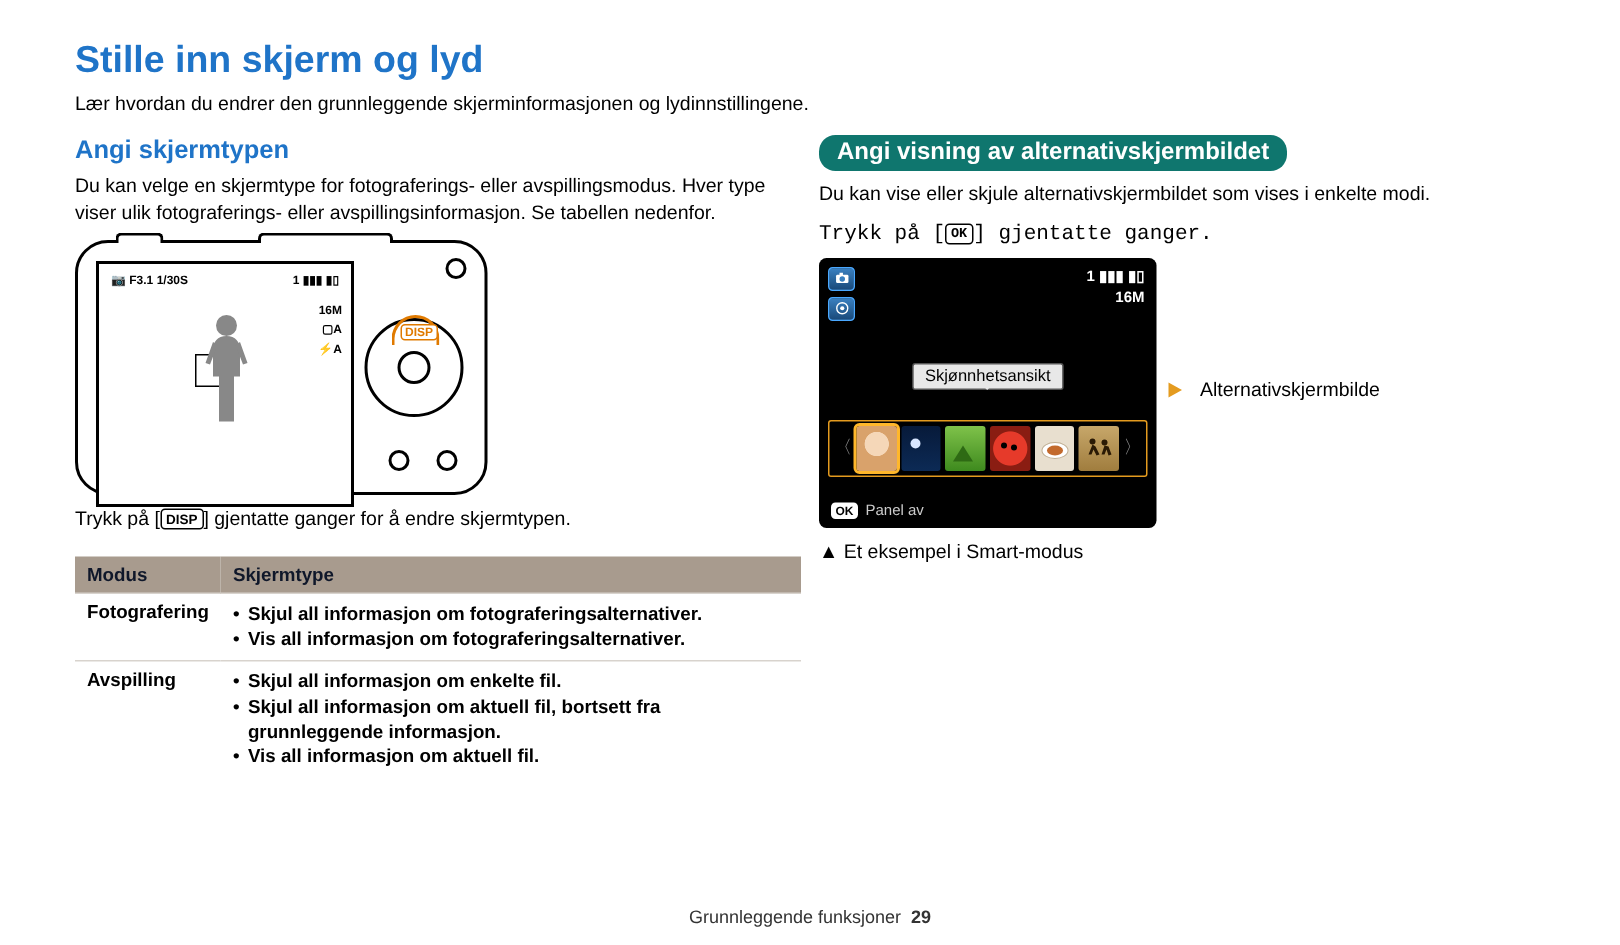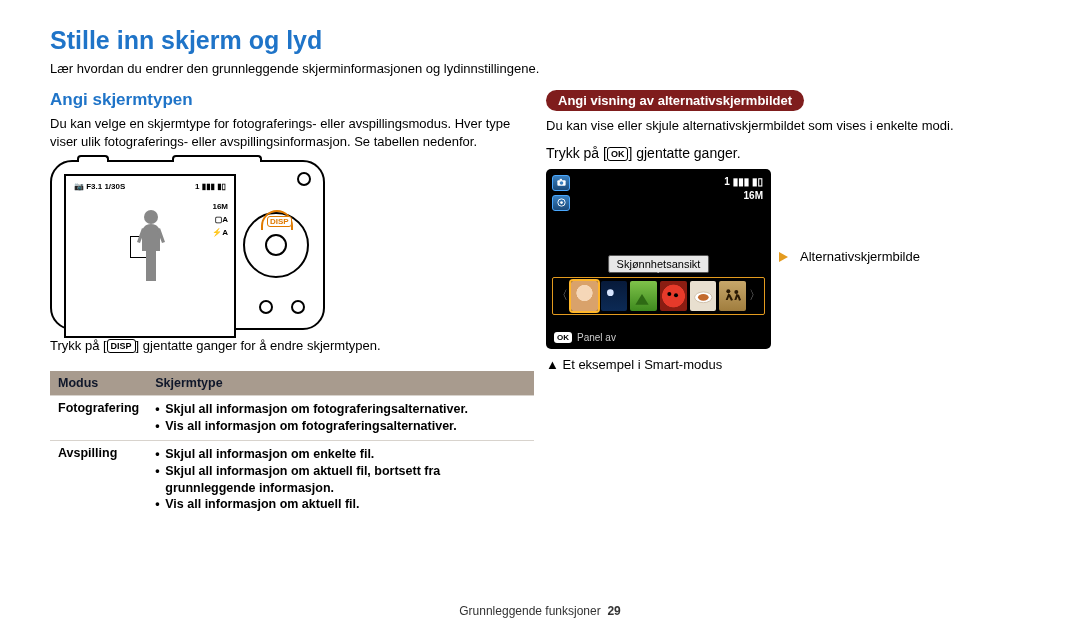--- a/index.html
+++ b/index.html
@@ -34,25 +34,25 @@
     background: #a89b8e; color: #0f172a; text-align: left; font-weight: bold;
     padding: 5px 8px;
   }
   td { padding: 5px 8px; vertical-align: top; border-top: 1px solid #d8d3cd; font-weight: bold; }
   td ul, .bullets { list-style: none; padding-left: 0; }
   td li, .bullets li { position: relative; padding-left: 10px; line-height: 1.35; }
   td li::before, .bullets li::before {
     content: "•"; position: absolute; left: 0;
   }
   .pill {
-    display: inline-block; background: #7f1d1d; color: #fff;
-    font-weight: bold; font-size: 13px; border-radius: 11px;
+    display: inline-block; background: #0f766e; color: #fff;
+    font-weight: bold; font-size: 16px; border-radius: 11px;
     padding: 3px 12px; margin-bottom: 6px;
   }
-  .instr2 { font-size: 14px; margin: 4px 0 4px; }
+  .instr2 { font-size: 14px; margin: 4px 0 4px; font-family: Liberation Mono, monospace; }
   .footer {
     position: absolute; bottom: 12px; left: 0; right: 0;
     text-align: center; font-size: 12px; color: #333;
   }
   .footer .pg { font-weight: bold; }
   
   .camera-shell {
     width: 275px; height: 170px; border: 2px solid #000; border-radius: 22px;
     position: relative; margin-bottom: 8px; background: #fff;
   }
@@ -113,21 +113,21 @@
     width: 18px; height: 16px; border-radius: 3px; border: 1px solid #4aa8ff;
     background: linear-gradient(#3a80c0,#1a4a7a); display: flex; align-items: center; justify-content: center;
   }
   .rs-chip svg { width: 11px; height: 11px; }
   .rs-top-right {
     position: absolute; top: 6px; right: 8px; color: #fff; font-size: 10px; font-weight: bold;
     text-align: right; line-height: 14px;
   }
   .rs-person { position: absolute; left: 96px; top: 22px; width: 40px; }
   .rs-label {
-    position: absolute; top: 86px; left: 50%; transform: translateX(-50%);
+    position: absolute; top: 70px; left: 50%; transform: translateX(-50%);
     background: #e8e8e8; color: #000; font-size: 11px; padding: 2px 8px;
     border-radius: 2px; border: 1px solid #555;
   }
   .rs-label::after {
     content: ""; position: absolute; bottom: -5px; left: 50%; margin-left: -4px;
     border: 4px solid transparent; border-top-color: #e8e8e8;
   }
   .rs-strip-wrap {
     position: absolute; left: 6px; right: 6px; top: 108px;
     border: 1.5px solid #e49b1f; border-radius: 2px; padding: 3px;

